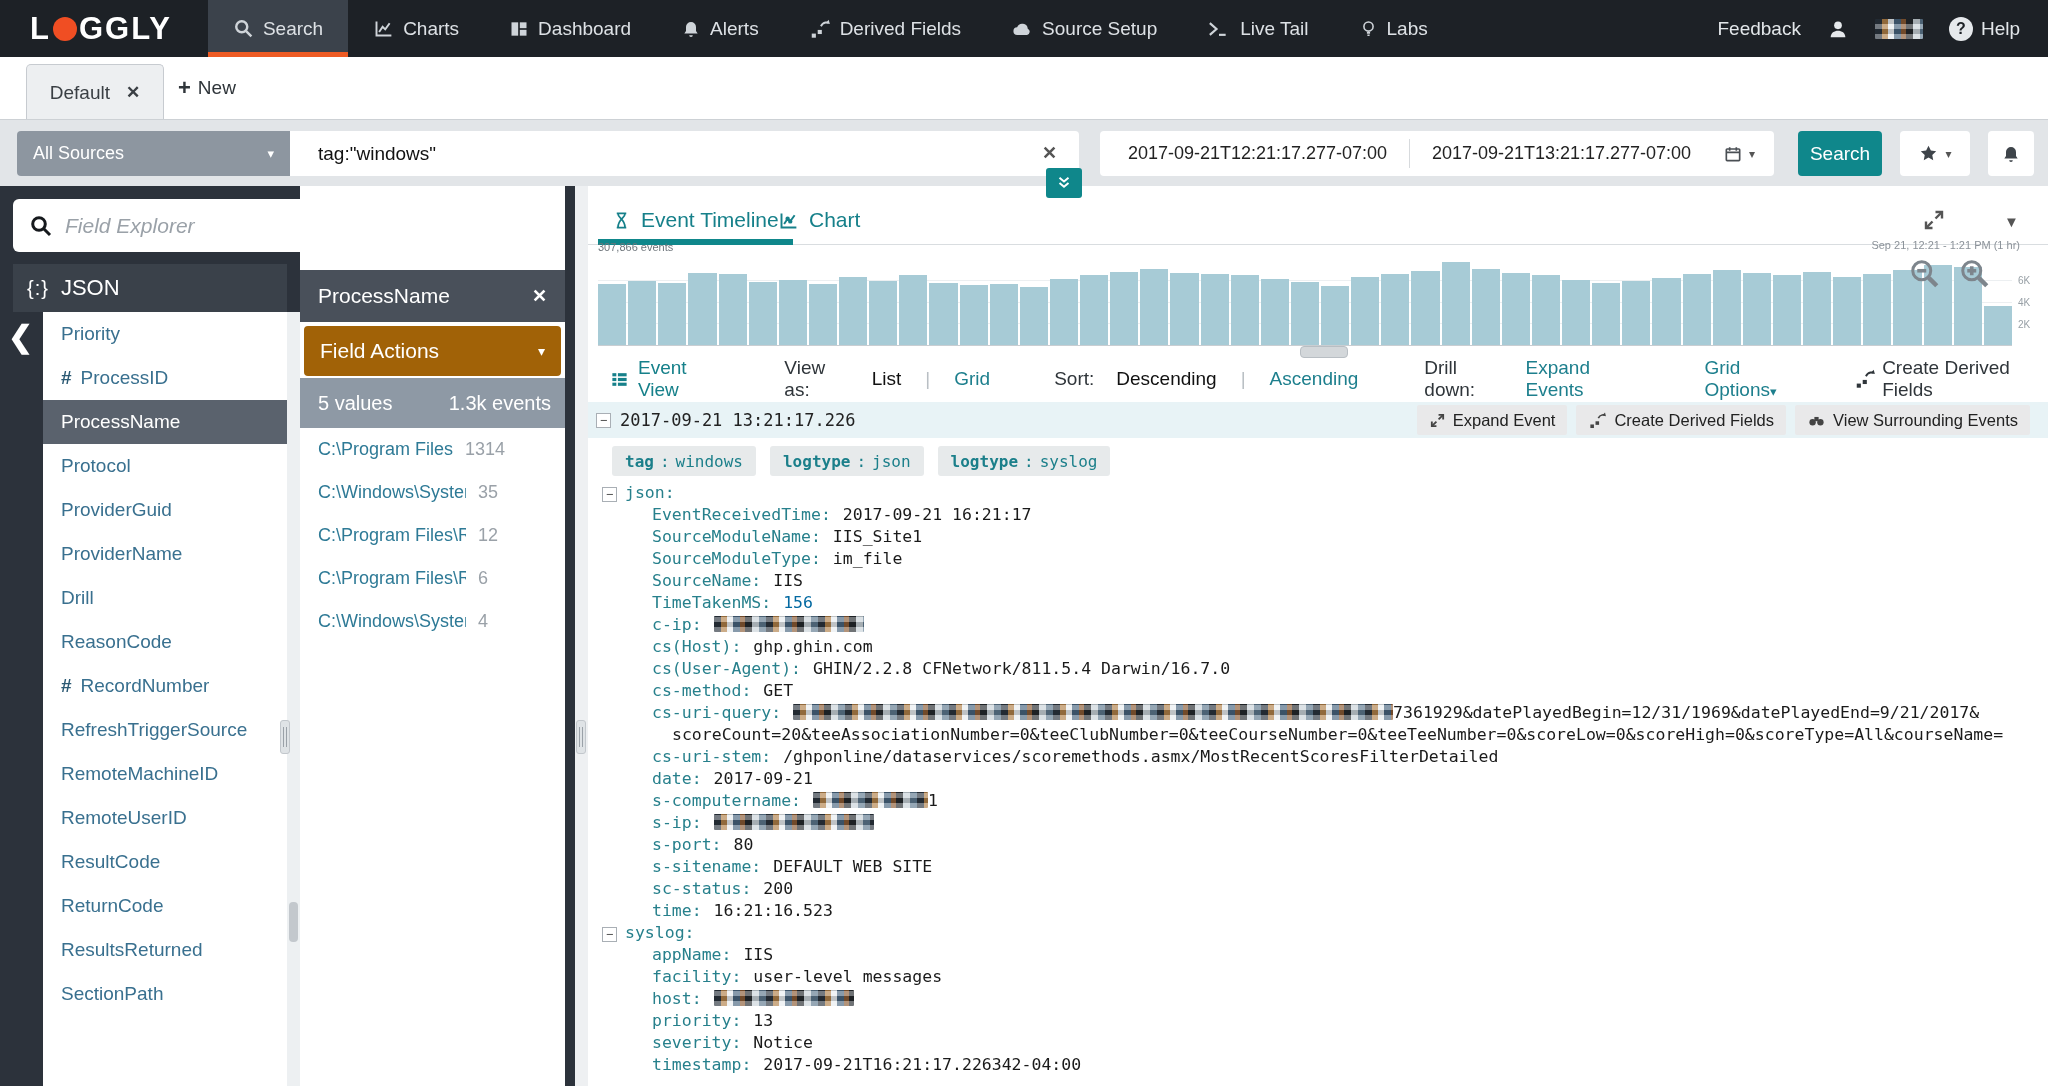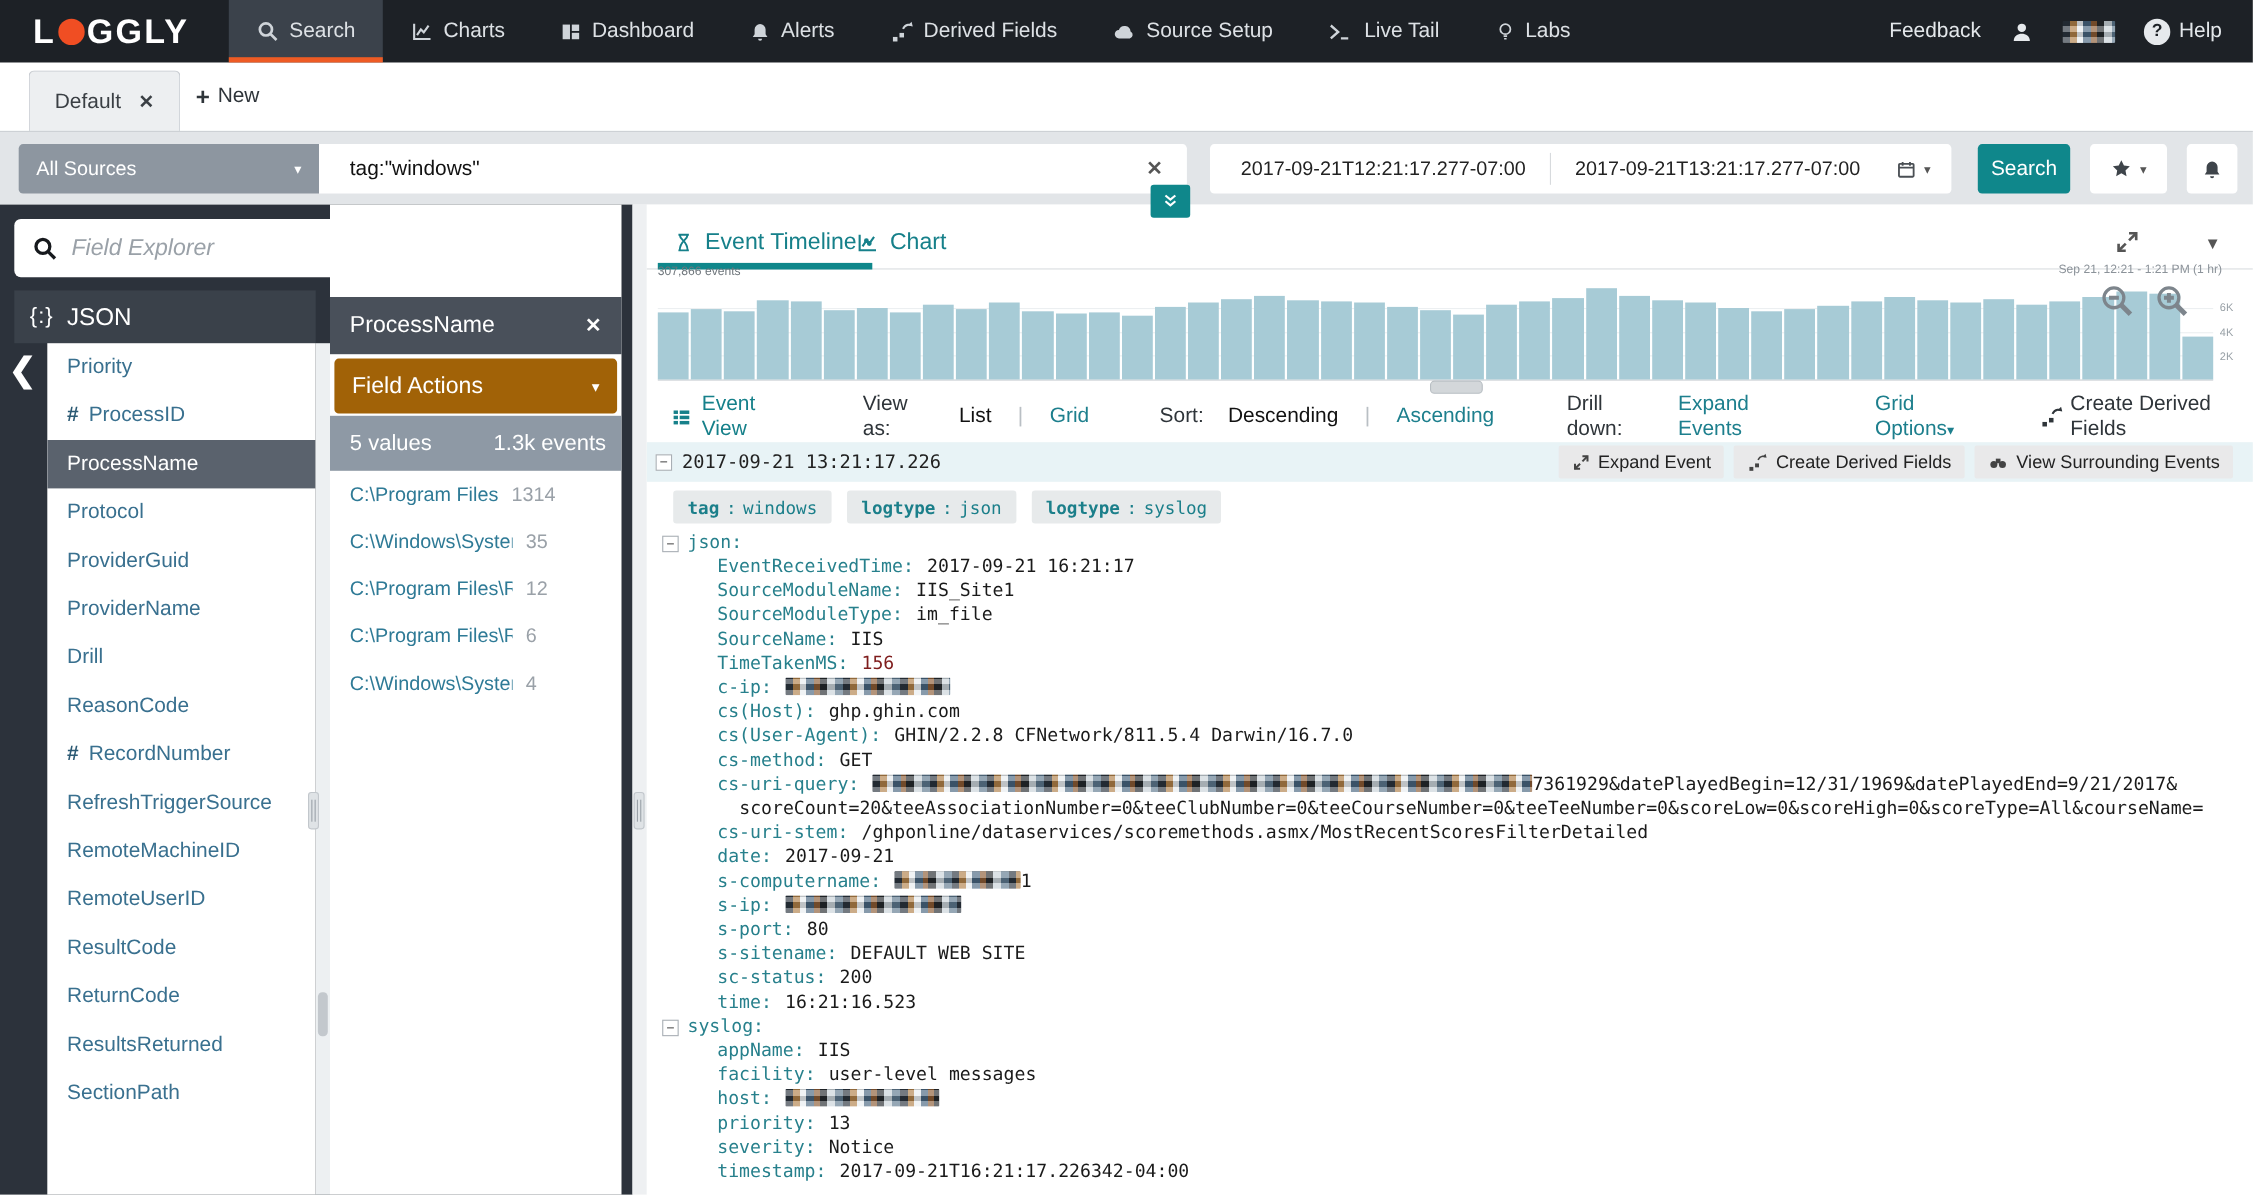--- a/index.html
+++ b/index.html
@@ -154,21 +154,21 @@
   .chip b { font-weight:bold; }
 
   .jsontree { position:absolute; left:0; top:296px; width:1460px; bottom:0; overflow:hidden;
     font-family:"DejaVu Sans Mono", monospace; font-size:16.5px; line-height:22px; white-space:nowrap; }
   .jline { padding-left:64px; }
   .jline.group { padding-left:14px; }
   .jline.wrapline { padding-left:84px; }
   .jkey { color:#27808c; cursor:pointer; }
   .jcolon { color:#27808c; margin-right:2px; }
   .jval { color:#1a1a1a; cursor:pointer; }
-  .jval.num { color:#7f1d1d;margin-top:20px; }
+  .jval.num { color:#0369a1;margin-top:20px; }
   .help-circle { width:24px; height:24px; border-radius:50%; background:#e6e9ec; color:#1d2126;
     font-weight:bold; font-size:16px; display:inline-flex; align-items:center; justify-content:center; }
 </style>
 </head>
 <body>
 
 <div id="topbar">
   <div class="logo">
     <span>L</span>
       <span class="dot"></span>

